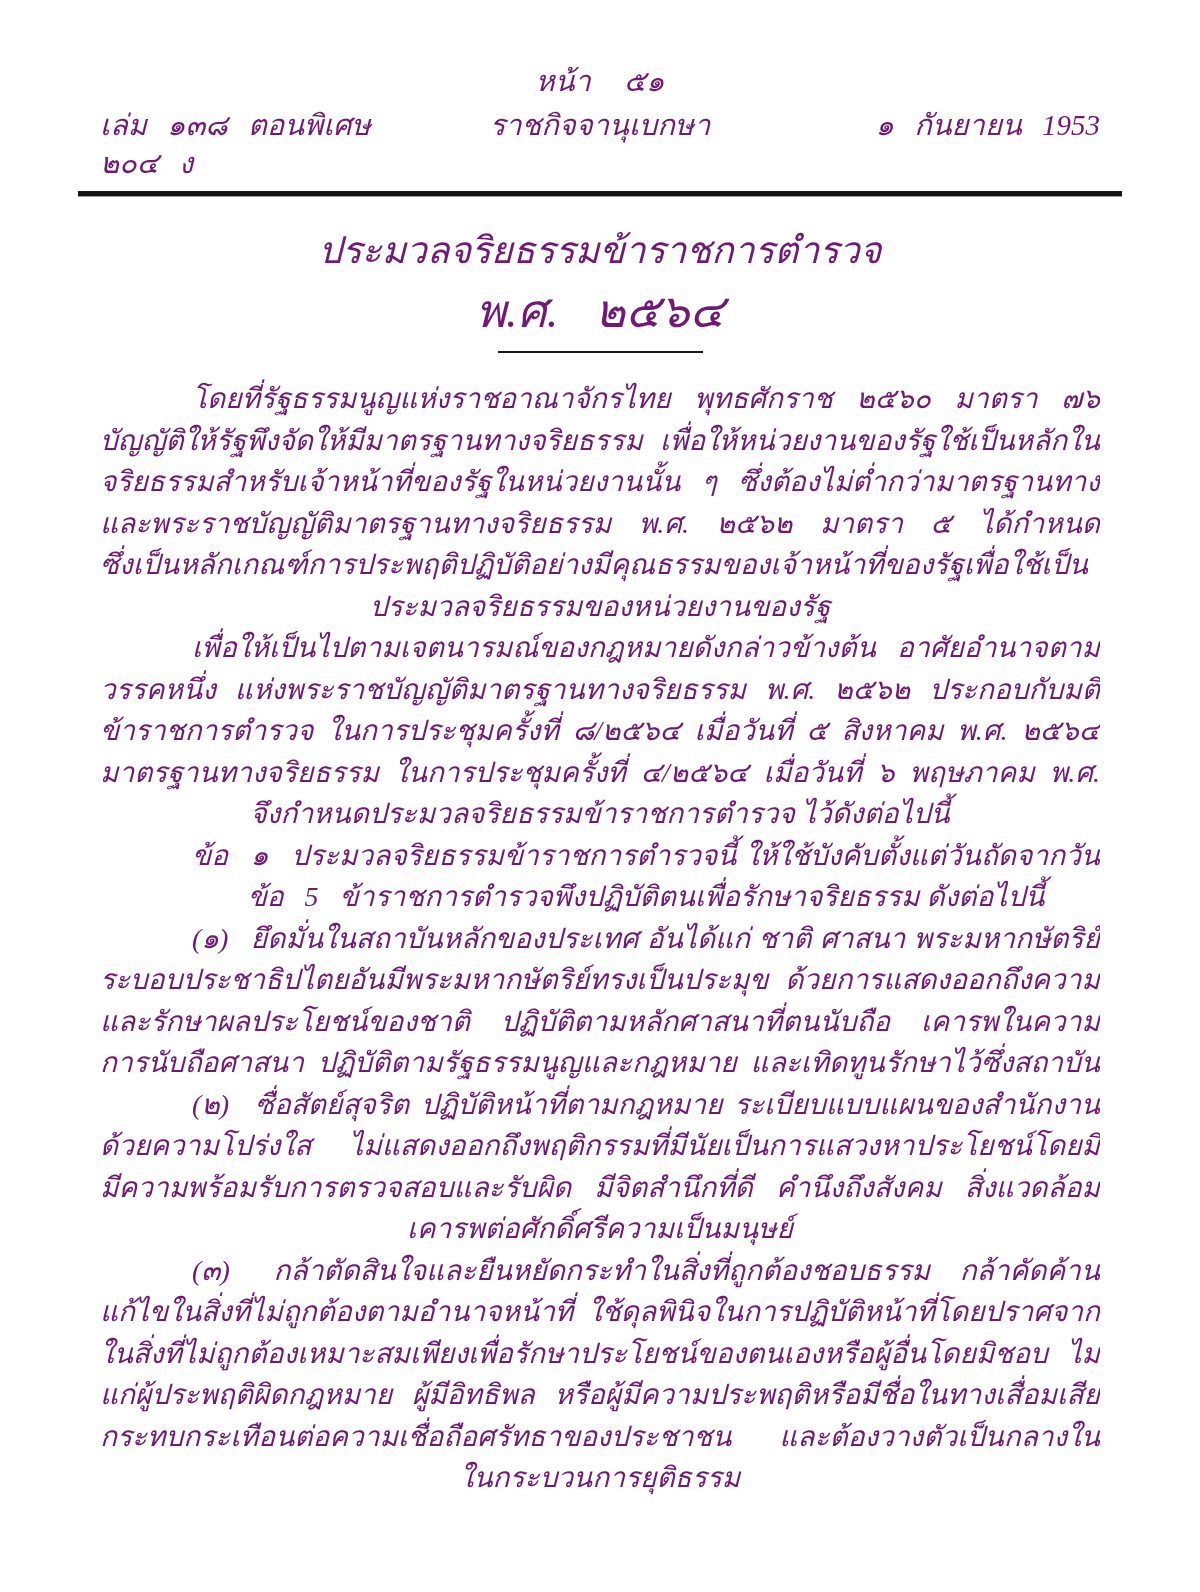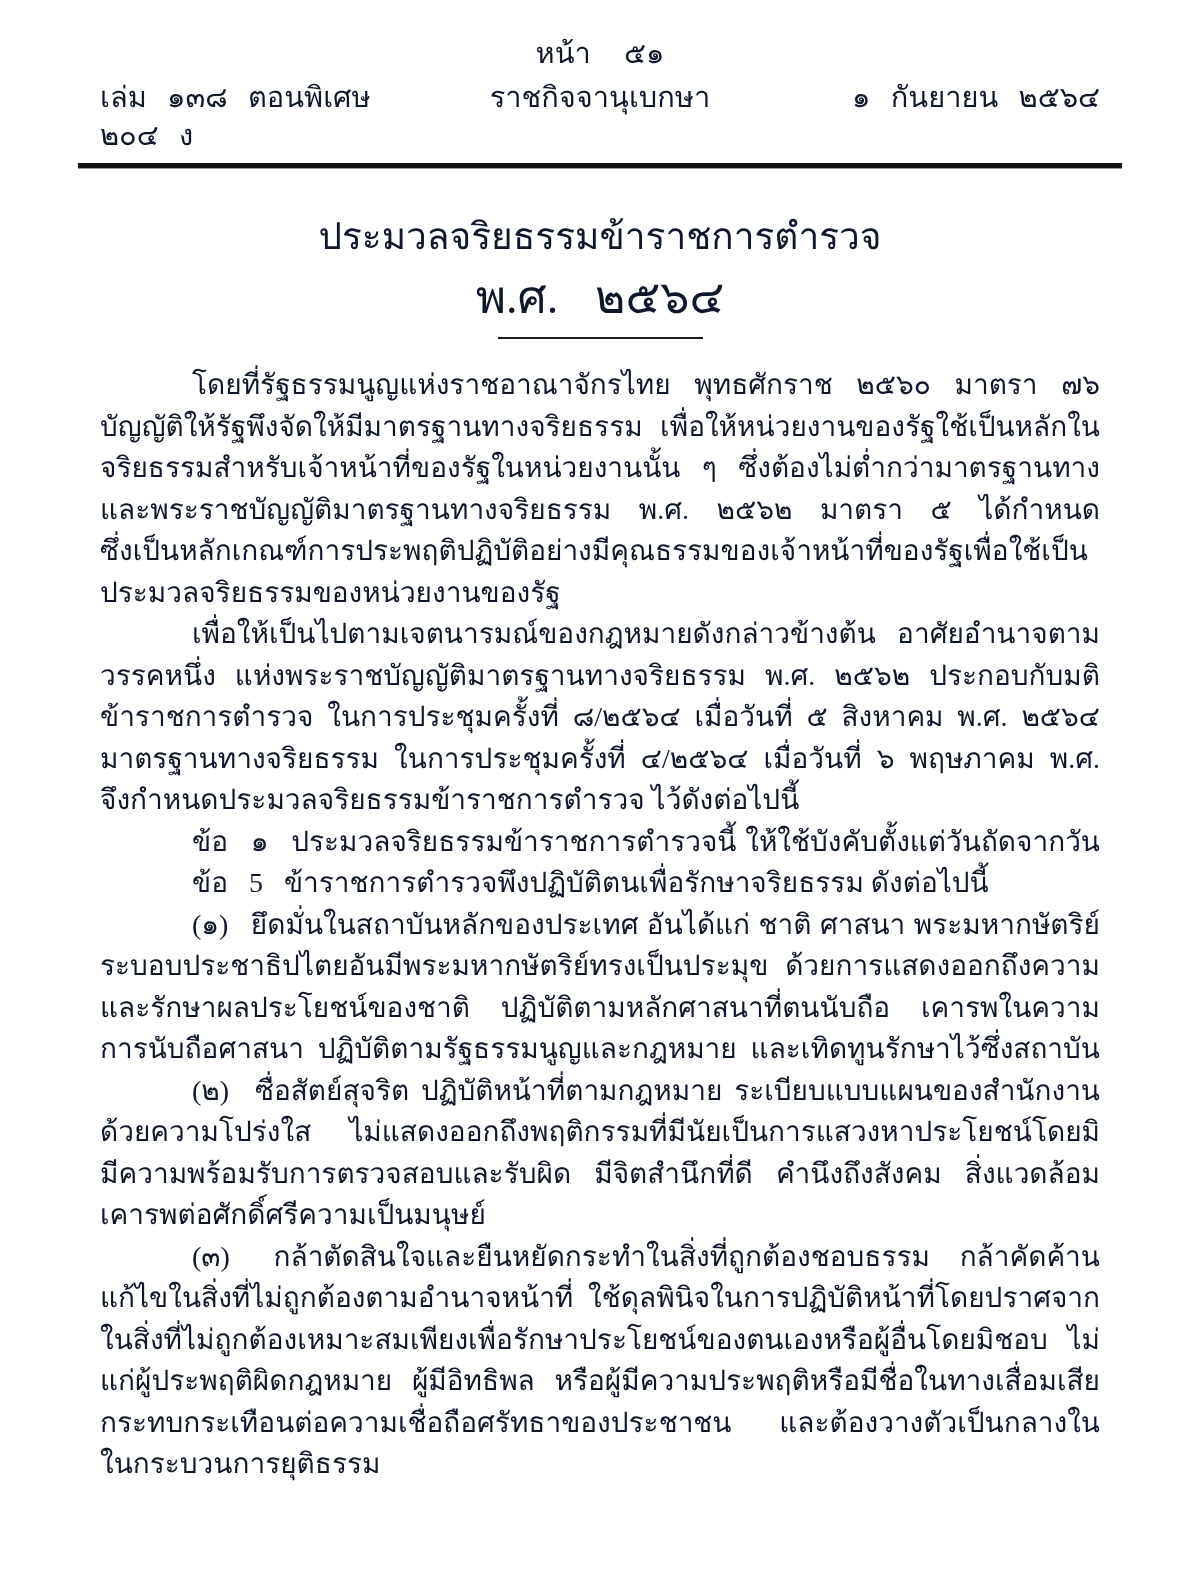--- a/index.html
+++ b/index.html
@@ -6,24 +6,25 @@
     margin: 0;
     padding: 0;
     background: #ffffff;
   }
   .page {
     position: relative;
     width: 1200px;
     height: 1592px;
     box-sizing: border-box;
     background: #ffffff;
-    color: #0f172a;
+    color: #701a75;
     font-family: "Liberation Serif", "DejaVu Serif", serif;
-    padding: 36px 100px 0 100px;
+    padding: 64px 100px 0 100px;
     overflow: hidden;
+    font-style: italic;
   }
   .hdr-page {
     text-align: center;
     font-size: 29px;
     line-height: 34px;
     word-spacing: 0.9em;
   }
   .hdr-row {
     display: grid;
     grid-template-columns: 1fr auto 1fr;
@@ -36,21 +37,21 @@
   .hdr-row .left  { text-align: left;  word-spacing: 0.45em; }
   .hdr-row .mid   { text-align: left; padding: 0 40px; }
   .hdr-row .right { text-align: right; word-spacing: 0.45em; }
   .rule-thick {
     height: 5px;
     background: #141414;
     margin: 9px -22px 0 -22px;
     border-bottom: 1px solid #9a9a9a;
   }
   .doc-title {
-    margin: 44px 0 0 0;
+    margin: 30px 0 0 0;
     font-size: 37px;
     line-height: 48px;
     font-weight: normal;
     text-align: center;
   }
   .doc-subtitle {
     margin: 15px 0 0 0;
     font-size: 46px;
     line-height: 44px;
     font-weight: normal;
@@ -64,41 +65,41 @@
     margin: 17px auto 0 auto;
   }
   .doc-body {
     margin-top: 25px;
     font-size: 28px;
   }
   .body-line {
     line-height: 41.5px;
     height: 41.5px;
     overflow: hidden;
-    text-align: left;
+    text-align: center;
   }
   .body-line.justify {
     text-align: justify;
     text-align-last: justify;
   }
   .body-line.indent {
     padding-left: 92px;
   }
 </style>
 </head>
 <body>
 
 <div class="page">
 
   <div class="hdr-page">หน้า ๕๑</div>
 
   <div class="hdr-row">
     <span class="left">เล่ม ๑๓๘ ตอนพิเศษ ๒๐๔ ง</span>
     <span class="mid">ราชกิจจานุเบกษา</span>
-    <span class="right">๑ กันยายน ๒๕๖๔</span>
+    <span class="right">๑ กันยายน 1953</span>
   </div>
 
   <div class="rule-thick"></div>
 
   <h1 class="doc-title">ประมวลจริยธรรมข้าราชการตำรวจ</h1>
 
   <h2 class="doc-subtitle">พ.ศ. ๒๕๖๔</h2>
 
   <div class="rule-short"></div>
 

